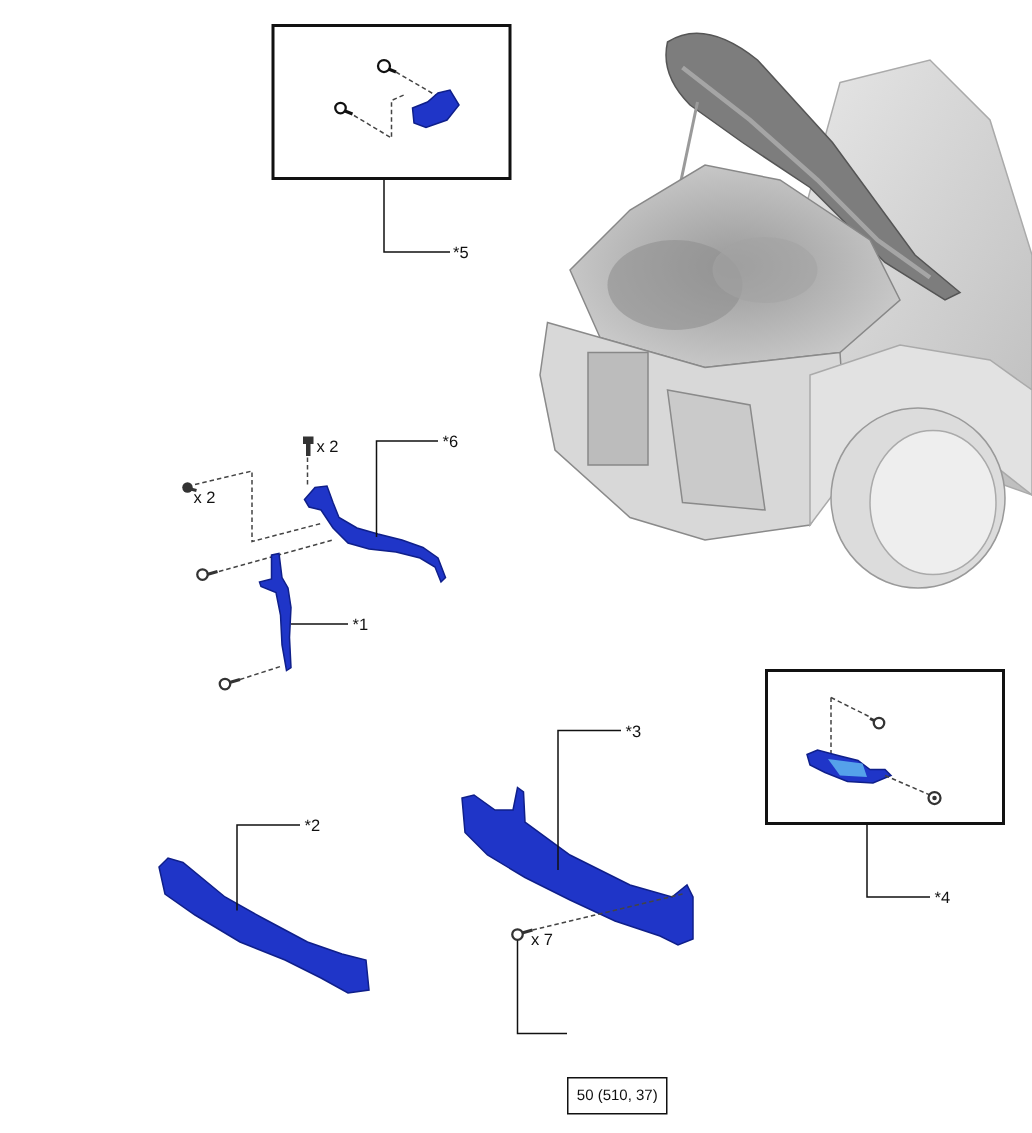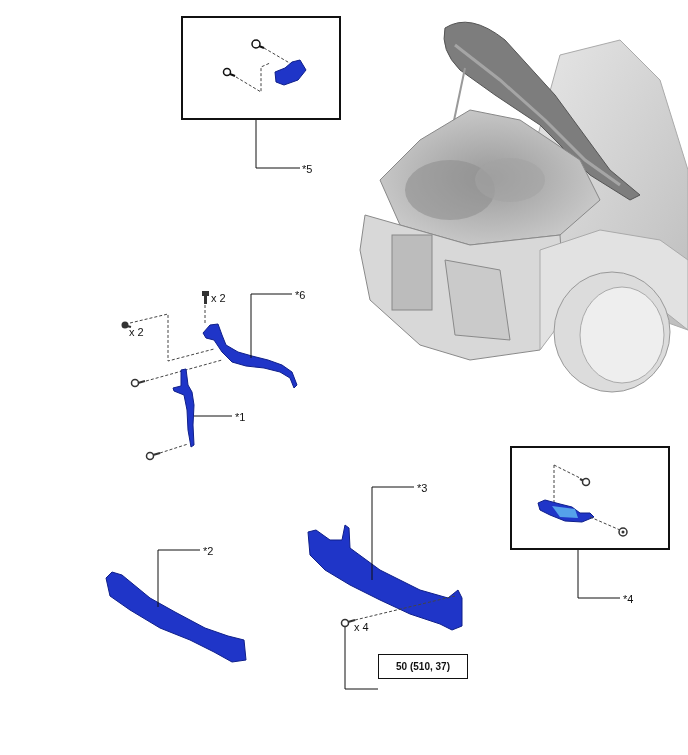--- a/index.html
+++ b/index.html
@@ -129,15 +129,15 @@
 
 <div class="lbl" style="left:302px; top:163px;">*5</div>
 <div class="lbl" style="left:295px; top:289px;">*6</div>
 <div class="lbl" style="left:235px; top:411px;">*1</div>
 <div class="lbl" style="left:203px; top:545px;">*2</div>
 <div class="lbl" style="left:417px; top:482px;">*3</div>
 <div class="lbl" style="left:623px; top:593px;">*4</div>
 
 <div class="lbl" style="left:211px; top:292px;">x 2</div>
 <div class="lbl" style="left:129px; top:326px;">x 2</div>
-<div class="lbl" style="left:354px; top:621px;">x 4</div>
+<div class="lbl" style="left:354px; top:621px;">x 7</div>
 
-<div class="torque" style="left:378px; top:654px; width:90px; height:25px;font-weight:bold;">50 (510, 37)</div>
+<div class="torque" style="left:378px; top:718px; width:67px; height:25px;">50 (510, 37)</div>
 
 </body></html>

